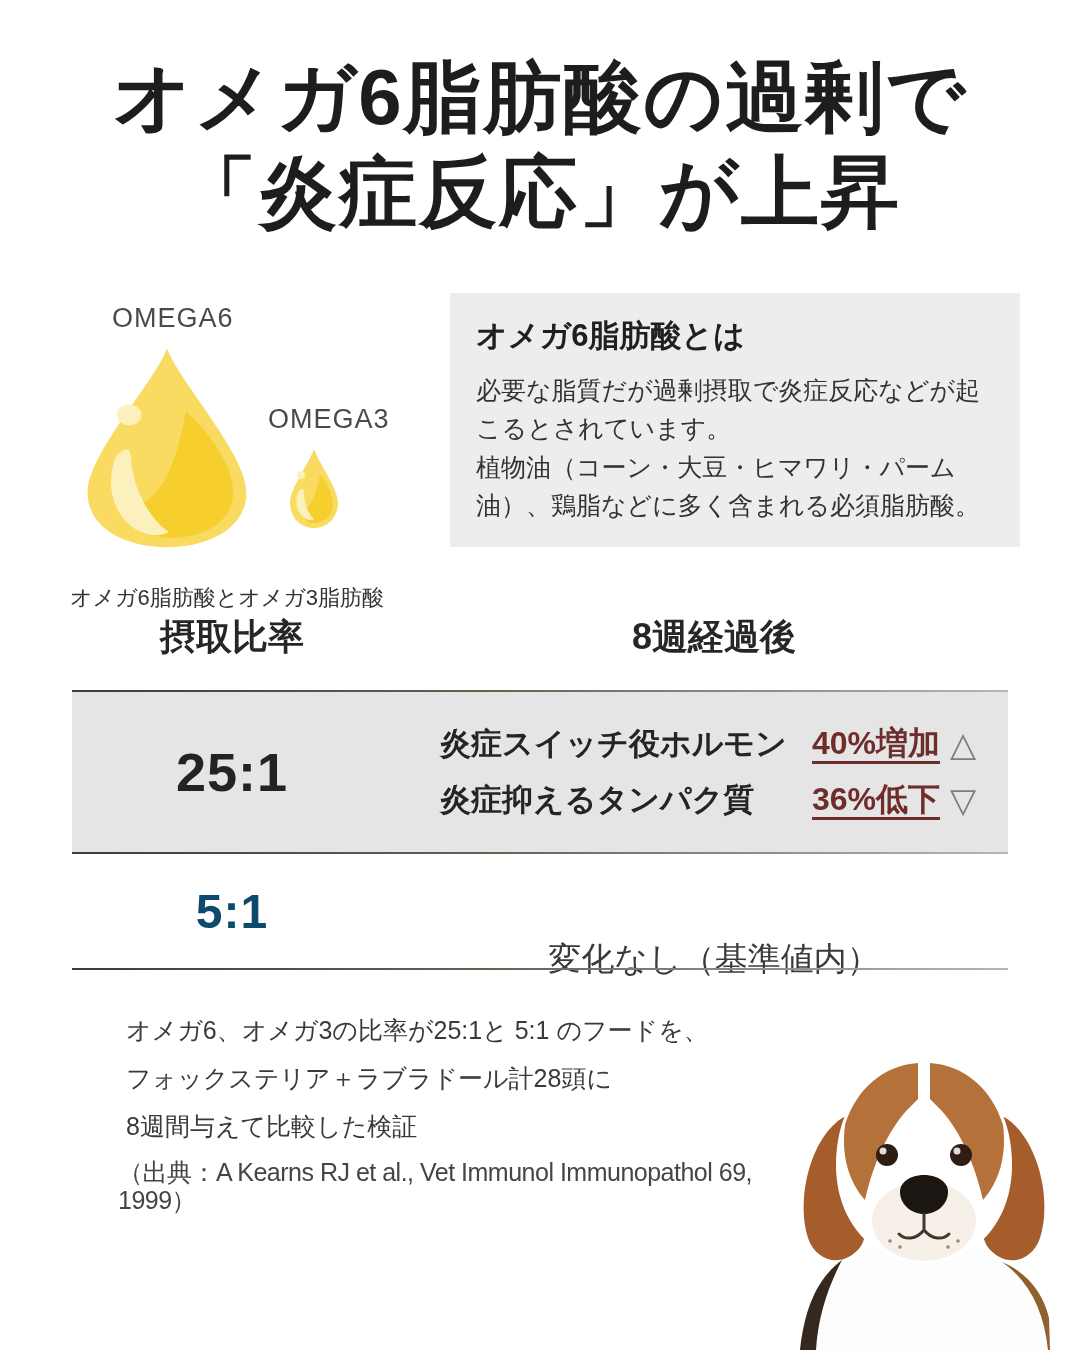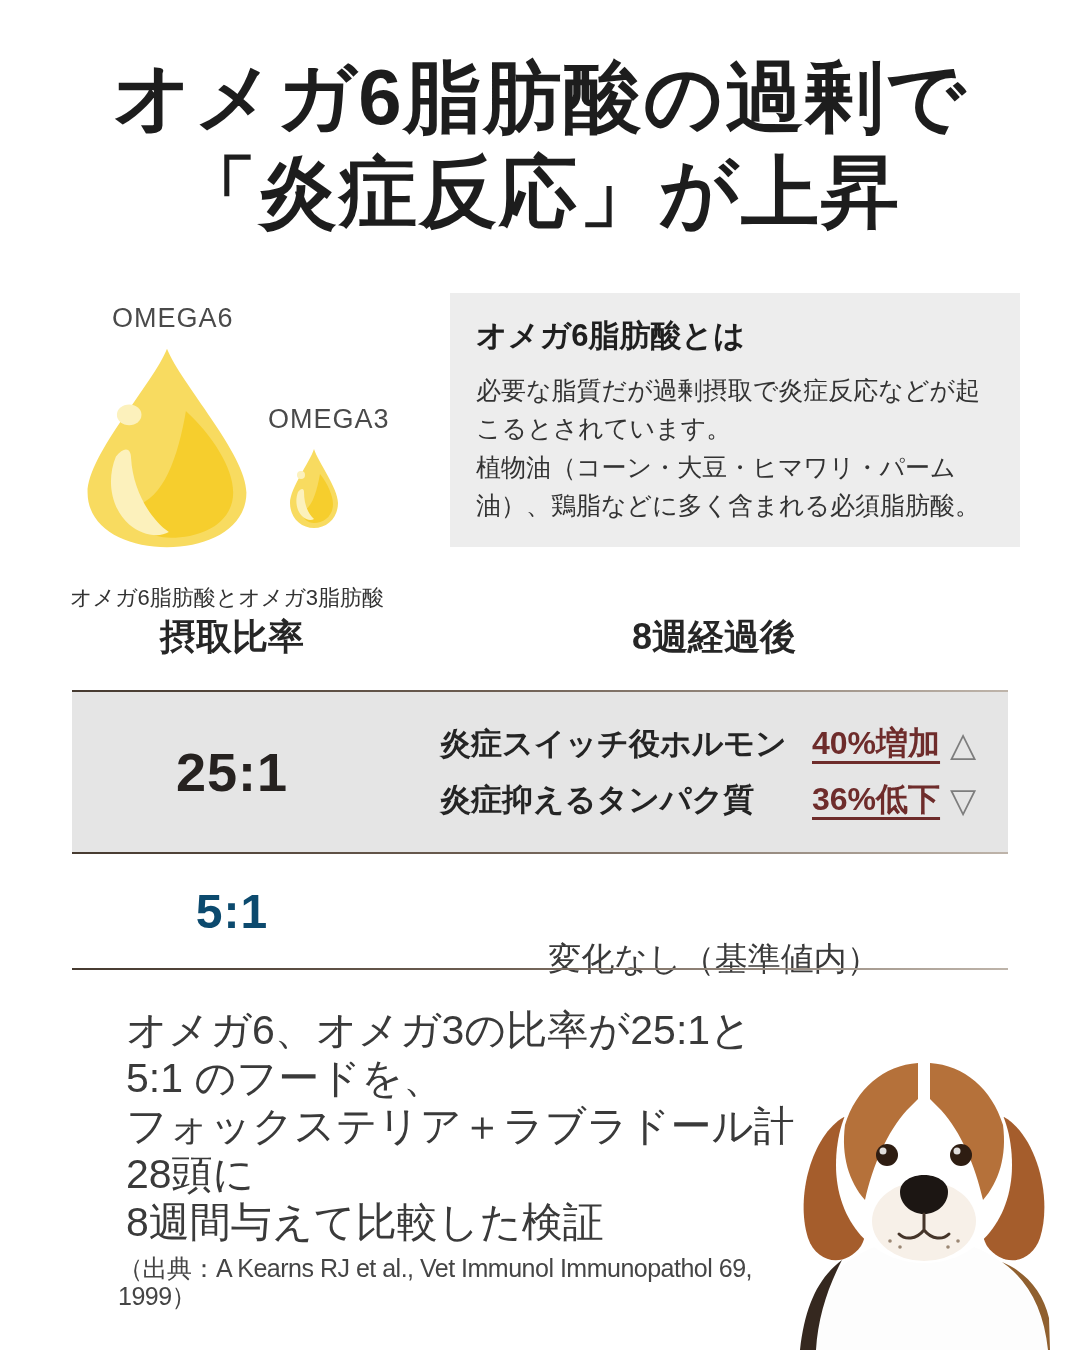--- a/index.html
+++ b/index.html
@@ -59,21 +59,21 @@
     display:flex;align-items:center;justify-content:center;
     font-size:48px;font-weight:700;color:#0c4a6e;letter-spacing:1px;
   }
   .plain-result{
     position:absolute;left:348px;top:0;width:588px;height:114px;
     display:flex;align-items:center;justify-content:center;
     font-size:33px;color:#3a3a3a;margin-top:48px;
   }
   
   .footnote{position:absolute;left:118px;top:1006px;width:700px;}
-  .footnote p{margin:0;padding-left:8px;font-size:41px;line-height:48px;color:#3a3a3a;}
+  .footnote p{margin:0;padding-left:8px;font-size:25px;line-height:48px;color:#3a3a3a;}
   .footnote .citation{
     padding-left:0;margin-top:8px;font-size:25px;line-height:28px;color:#454545;letter-spacing:-0.5px;
   }
   
   .dog{position:absolute;right:0;bottom:0;}
 </style>
 </head>
 <body>
 
 <div class="canvas">

